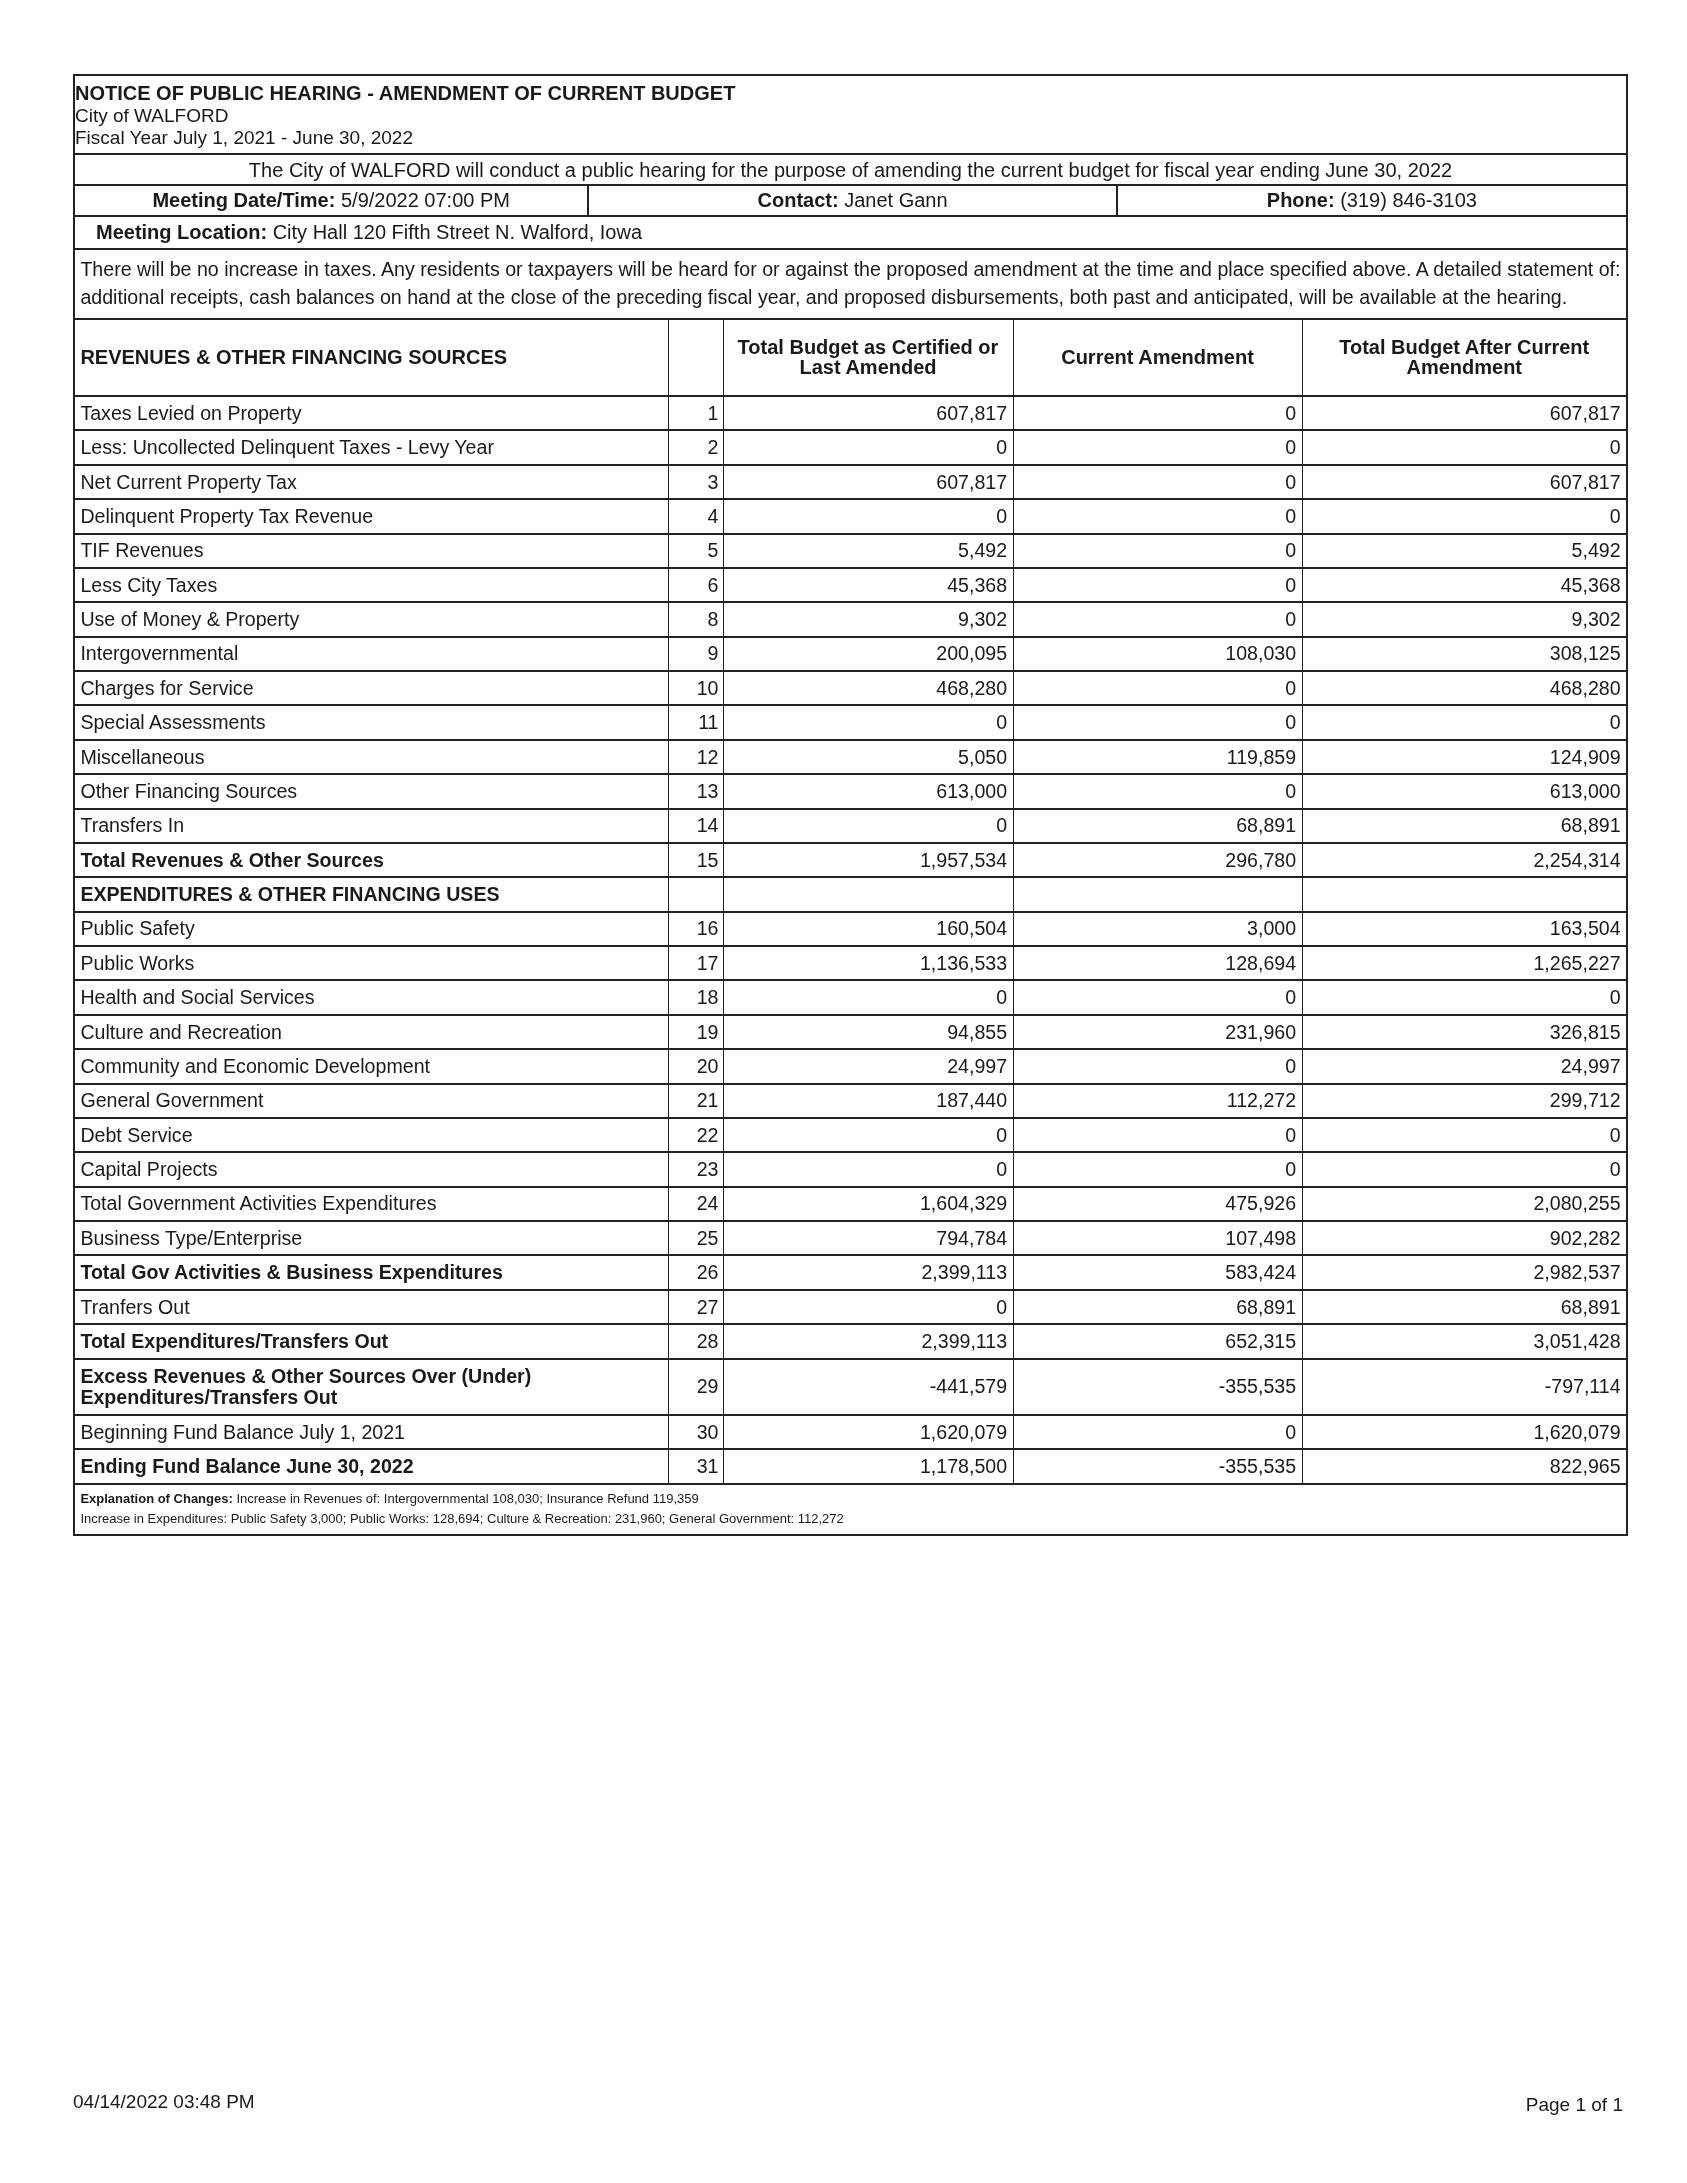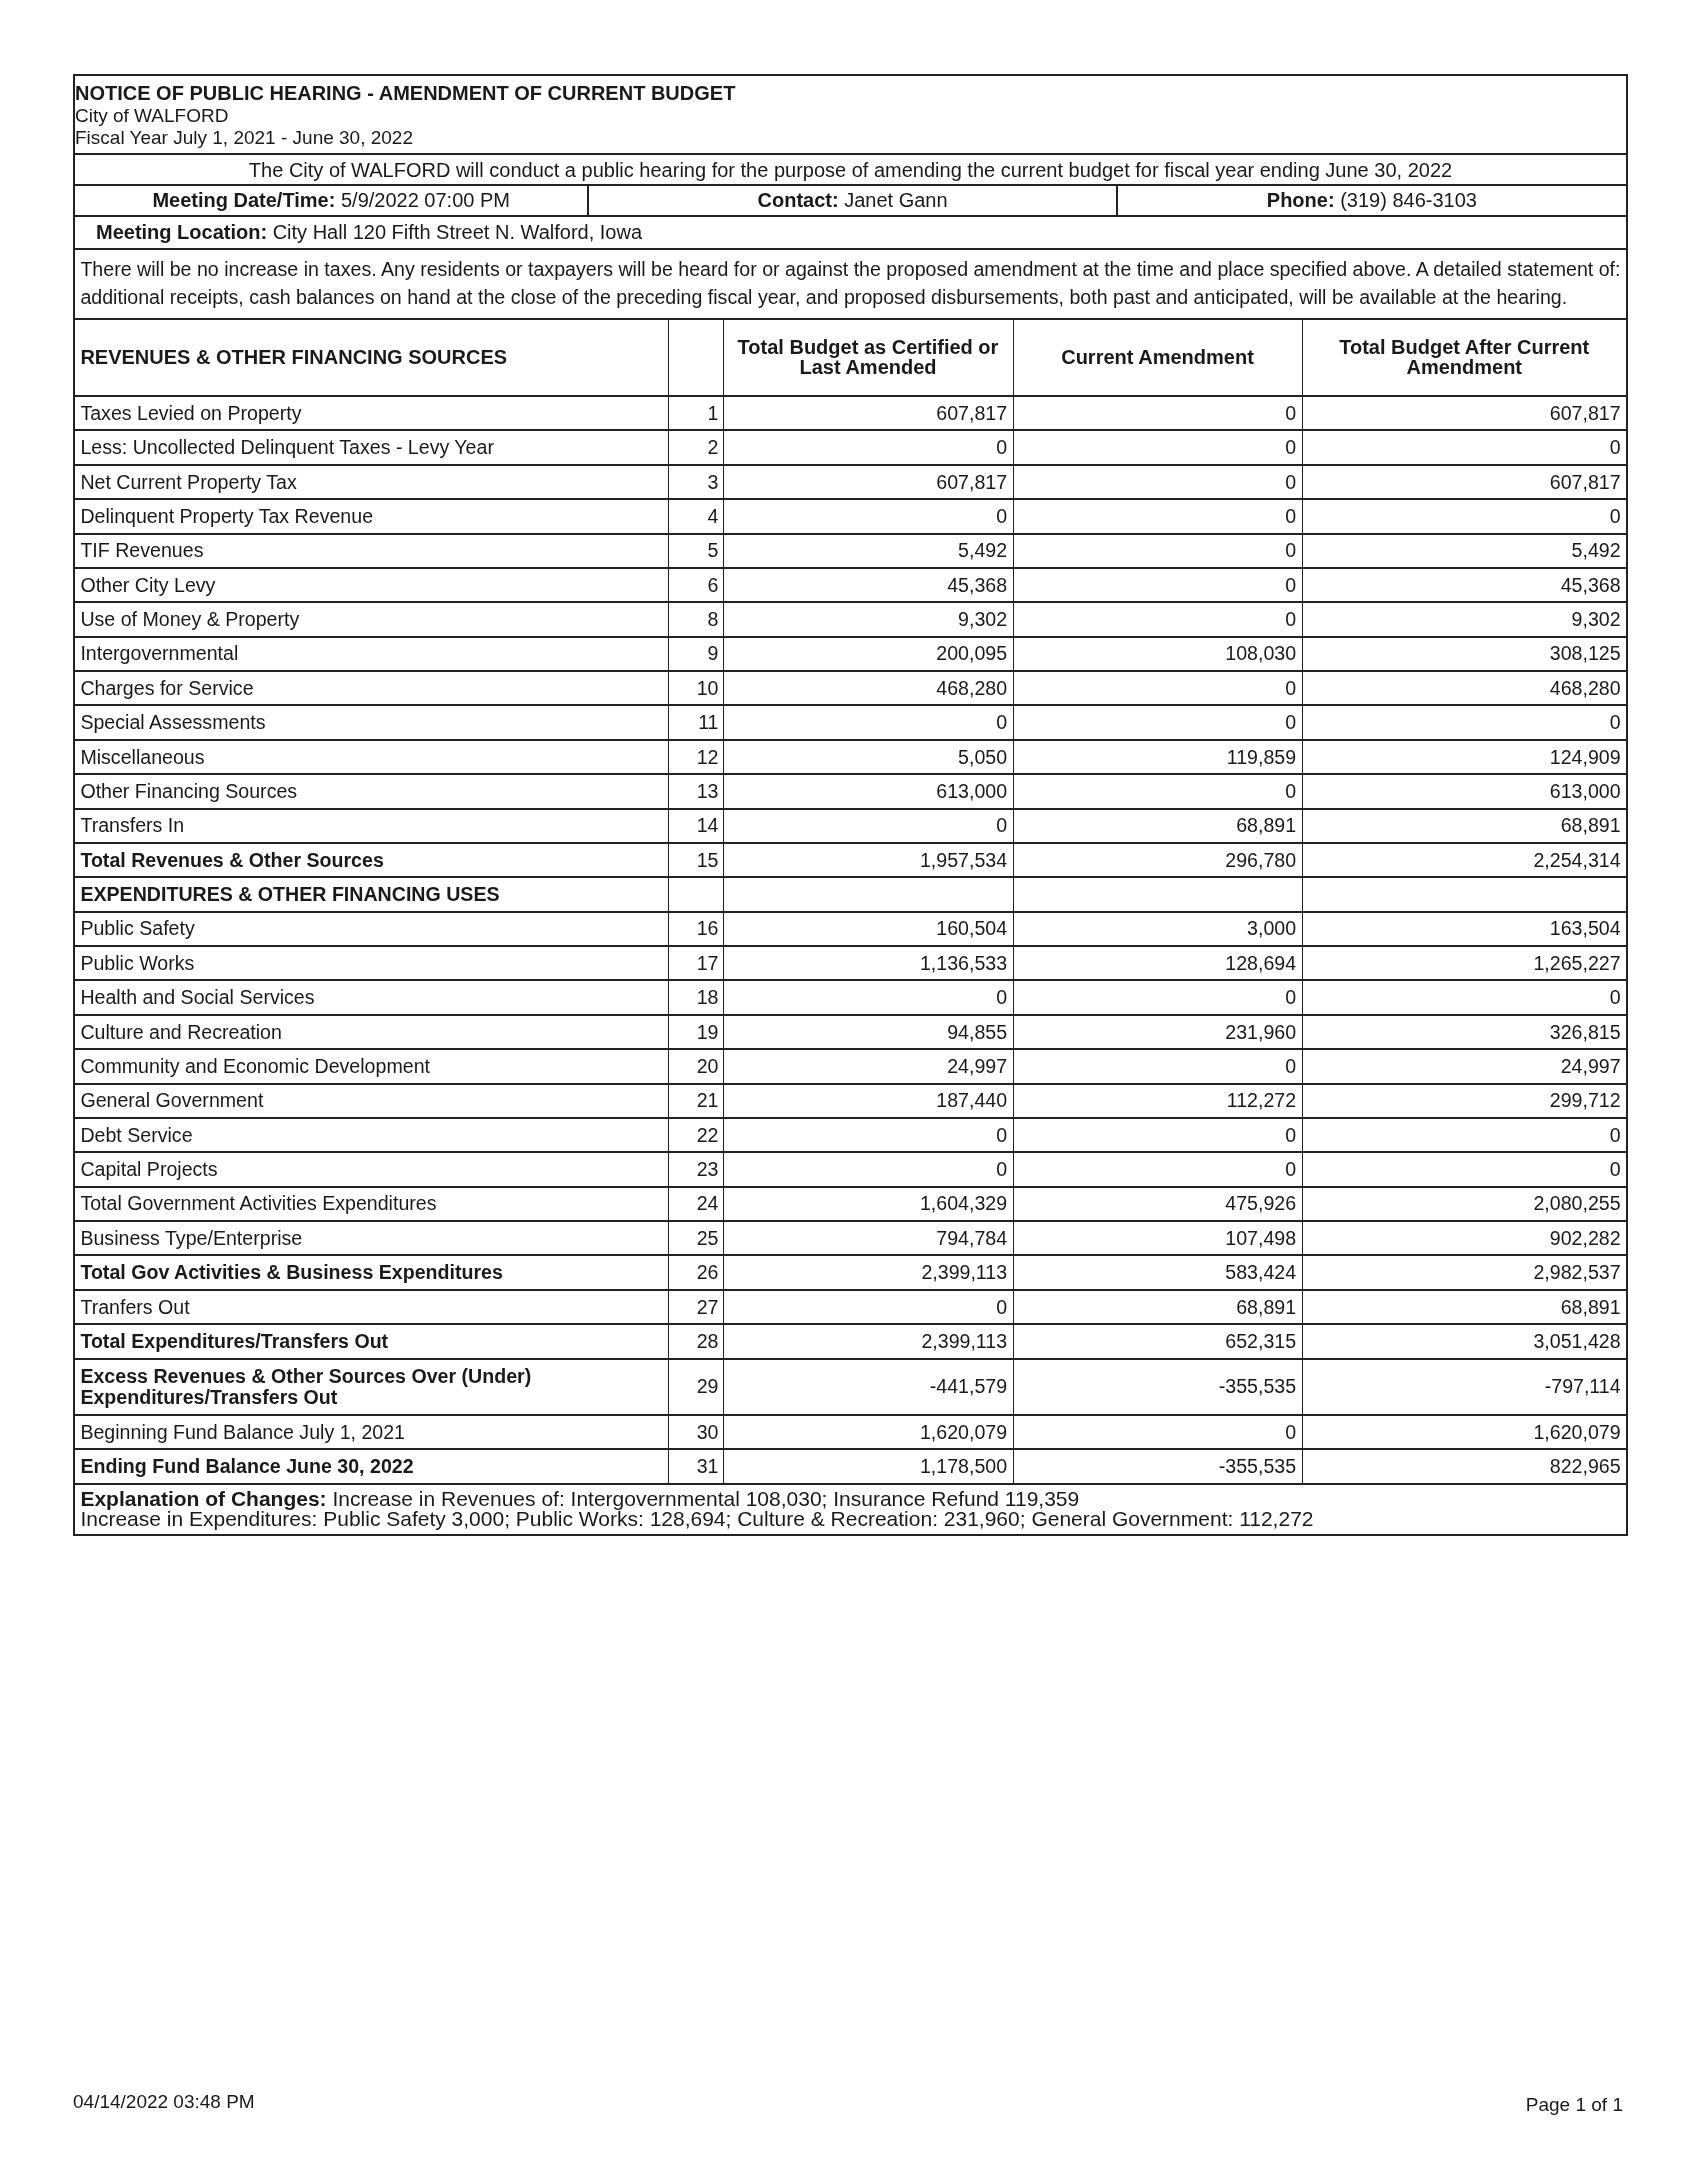--- a/index.html
+++ b/index.html
@@ -24,21 +24,21 @@
   table { border-collapse: collapse; width: 100%; table-layout: fixed; font-size: 19.6px; }
   td, th { border-bottom: 2px solid #222; border-right: 1.3px solid #222; padding: 2.7px 5.4px; height: 27px; }
   td:last-child, th:last-child { border-right: none; }
   th { font-weight: bold; text-align: center; font-size: 20px; line-height: 20px; height: 70px; }
   th.first { text-align: left; margin-top: 11px; }
   td.num { text-align: right; }
   td.ln { text-align: right; padding-right: 4px; }
   tr.bold td.label { font-weight: bold; }
   tr.section td.label { font-weight: bold; }
   tr.tall td { height: 49px; line-height: 21px; }
-  .expl { font-size: 21px; line-height: 20px; padding: 4px 5.4px 5.4px 5.4px; }
+  .expl { font-size: 13px; line-height: 20px; padding: 4px 5.4px 5.4px 5.4px; }
   .footer-left { position: absolute; left: 73px; top: 2091px; font-size: 19px; }
   .footer-right { position: absolute; right: 64px; top: 2094px; font-size: 19px; }
 </style>
 </head>
 <body>
 
 <div class="page box">
   <div class="hdr">
     <div class="t1">NOTICE OF PUBLIC HEARING - AMENDMENT OF CURRENT BUDGET</div>
     <div class="t2">City of WALFORD</div>
@@ -116,21 +116,21 @@
           <td class="num">0</td>
         </tr>
         <tr>
           <td class="label">TIF Revenues</td>
           <td class="ln">5</td>
           <td class="num">5,492</td>
           <td class="num">0</td>
           <td class="num">5,492</td>
         </tr>
         <tr>
-          <td class="label">Other City Levy</td>
+          <td class="label">Less City Taxes</td>
           <td class="ln">6</td>
           <td class="num">45,368</td>
           <td class="num">0</td>
           <td class="num">45,368</td>
         </tr>
         <tr>
           <td class="label">Use of Money &amp; Property</td>
           <td class="ln">8</td>
           <td class="num">9,302</td>
           <td class="num">0</td>

